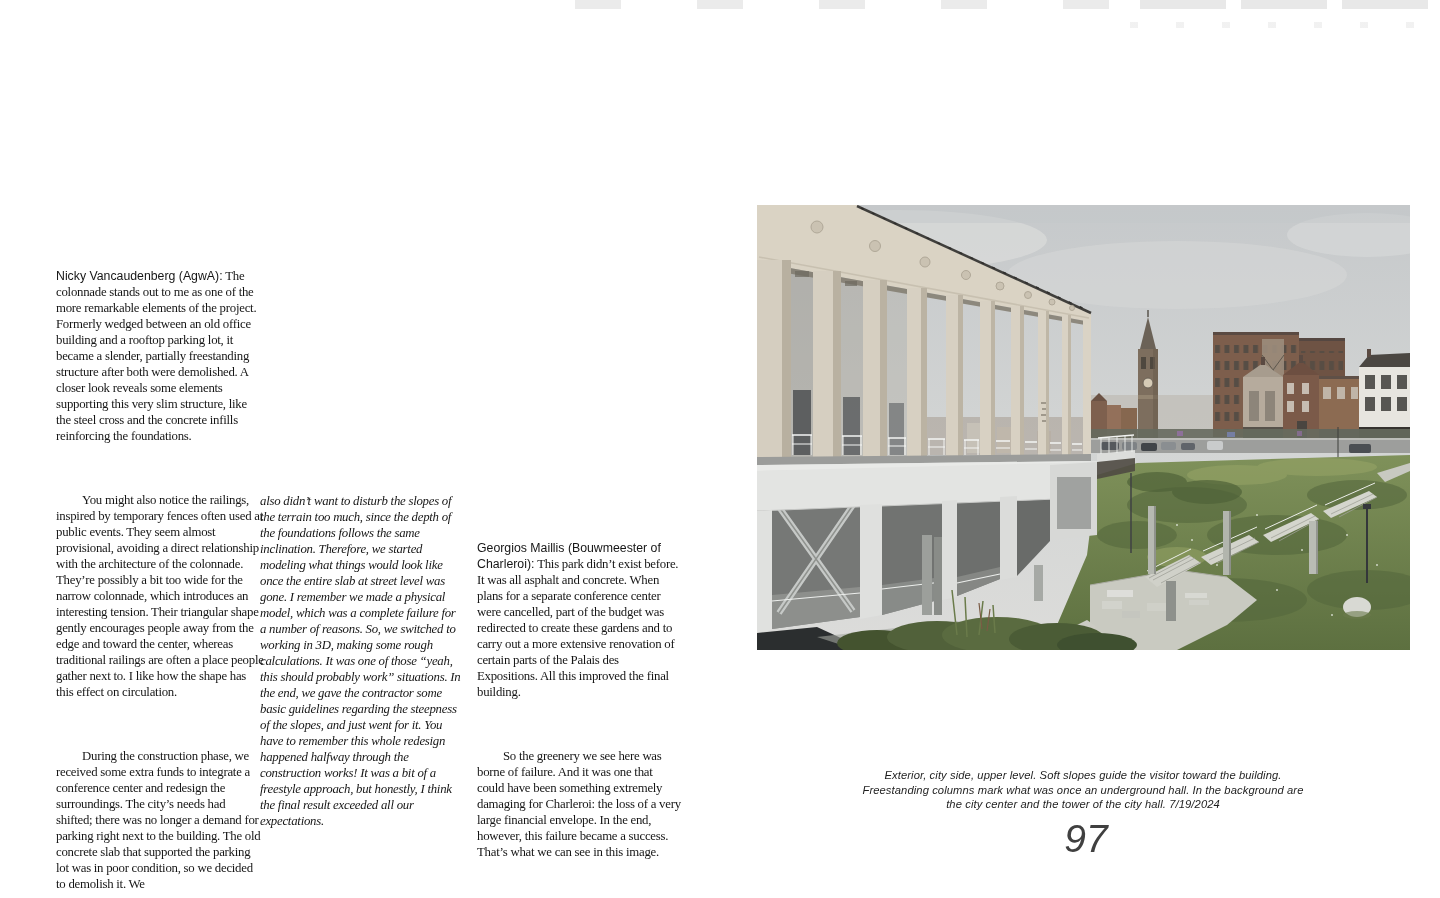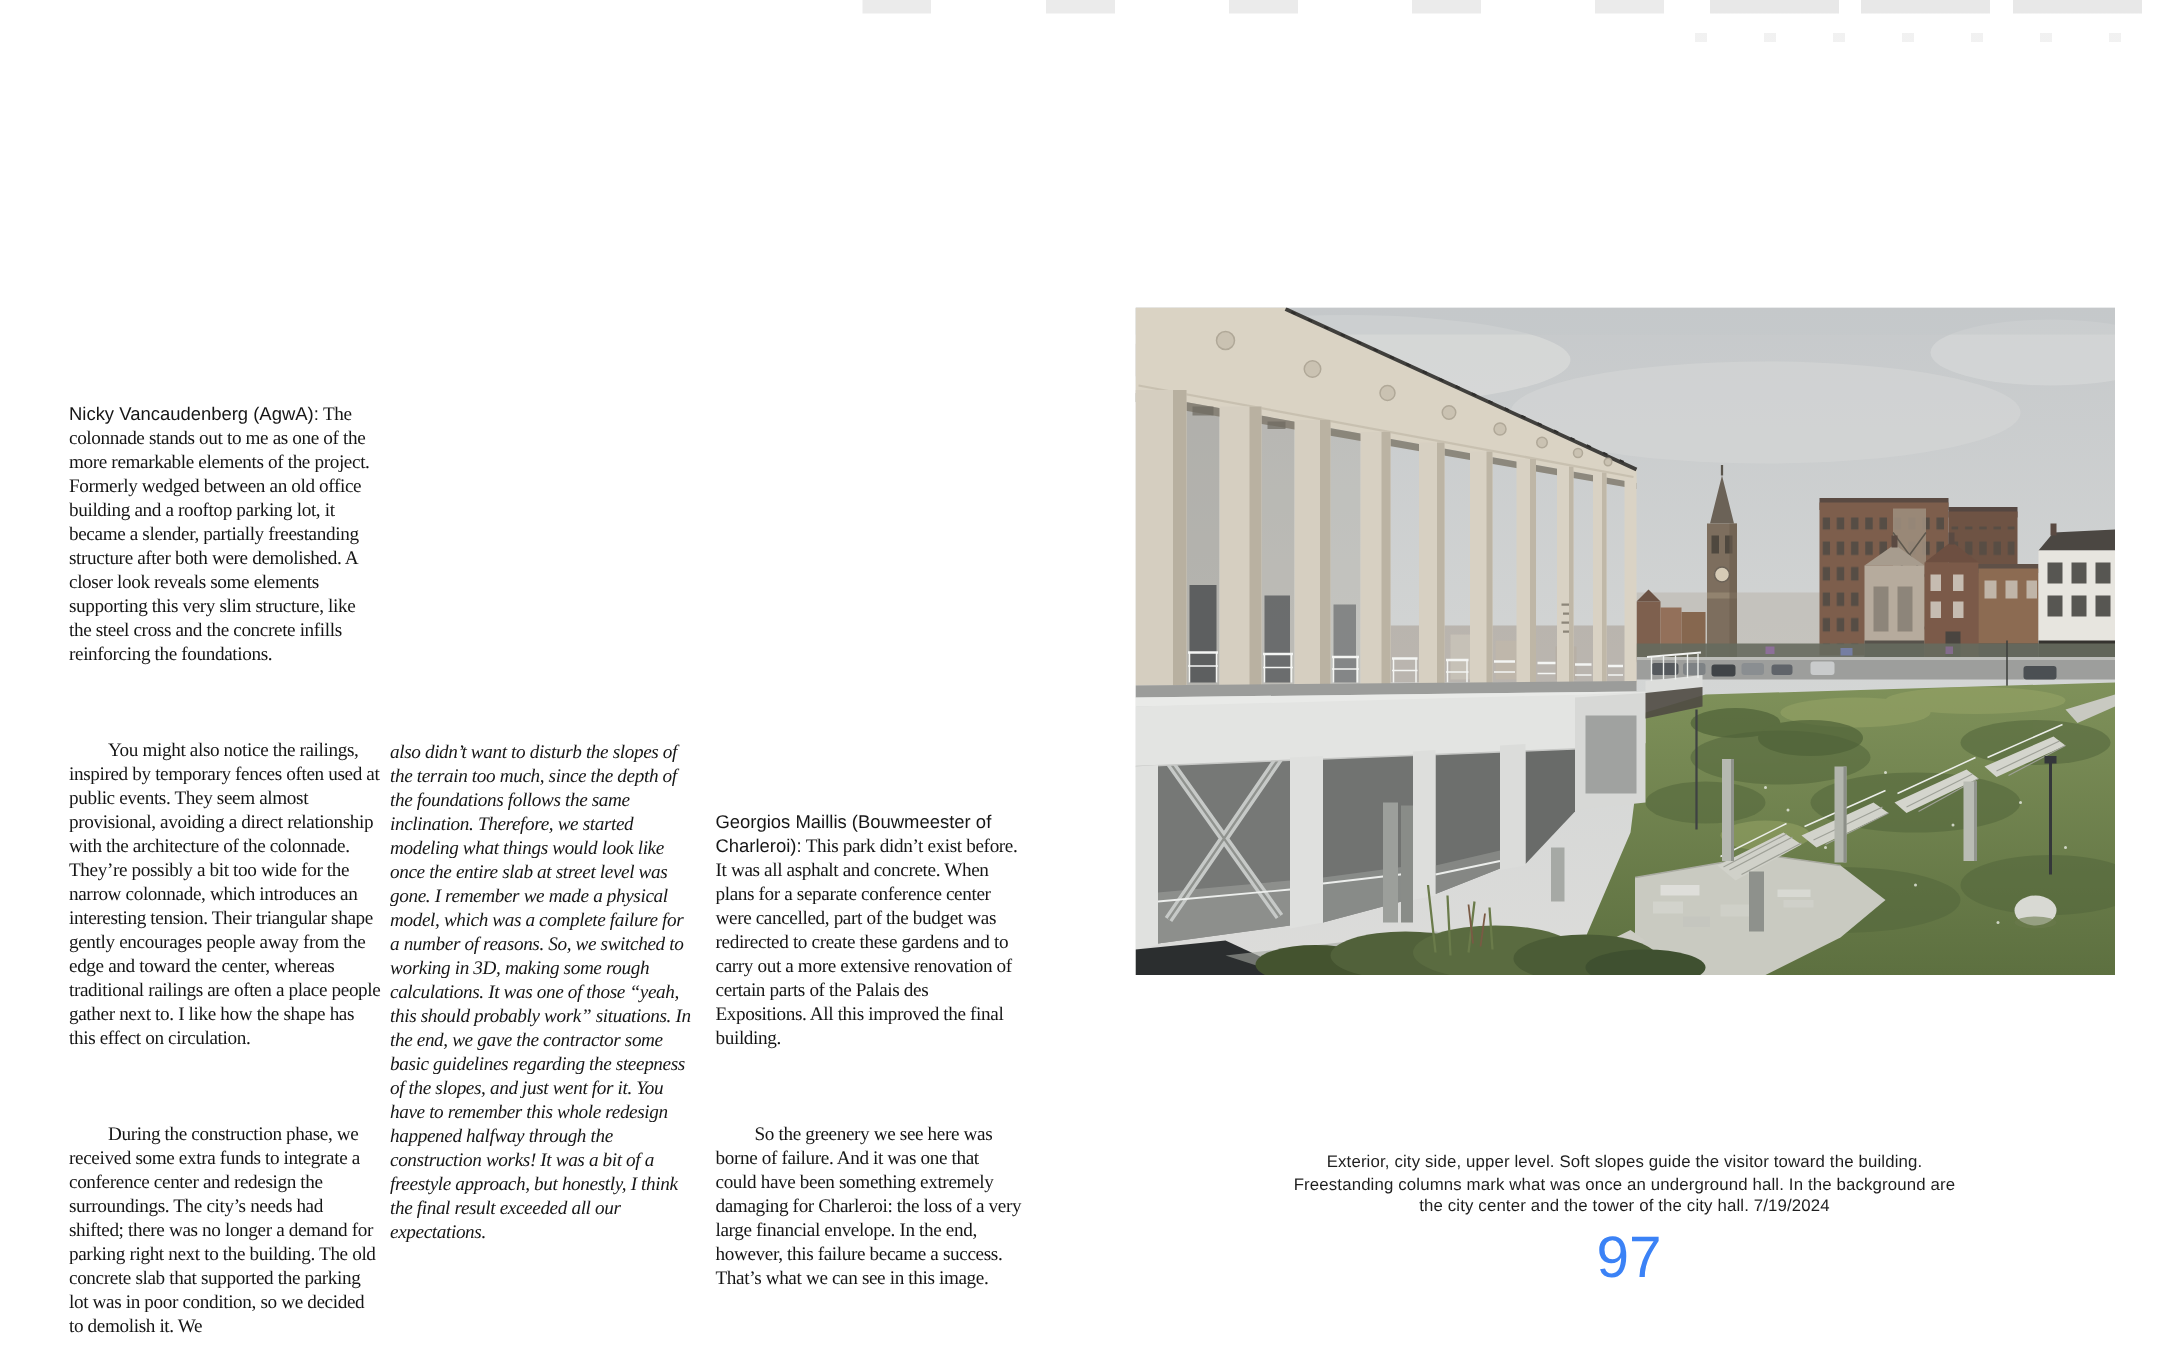--- a/index.html
+++ b/index.html
@@ -14,32 +14,32 @@
   #artifact-row-1b{left:1140px;top:0;width:300px;height:9px;
     background:repeating-linear-gradient(90deg,#e8e8e8 0 86px,#ffffff 86px 101px);}
   #artifact-row-2{left:1130px;top:22px;width:310px;height:6px;opacity:.85;
     background:repeating-linear-gradient(90deg,#efefef 0 8px,#ffffff 8px 46px);}
 
   .col{position:absolute;color:#161616;font-size:12.8px;line-height:16px;
     letter-spacing:-0.25px;text-align:left;}
   .col p{margin:0;}
   .col p.indent{text-indent:26px;margin-top:48px;}
   .speaker{font-family:"Liberation Sans", sans-serif;font-size:12.3px;letter-spacing:0;}
-  #col1{left:46px;top:268px;width:208px;}
+  #col1{left:56px;top:268px;width:208px;}
   #col2{left:260px;top:493px;width:202px;font-style:italic;}
   #col3{left:477px;top:540px;width:204px;}
 
   #photo{position:absolute;left:757px;top:205px;width:653px;height:445px;display:block;}
 
   #caption{position:absolute;left:853px;top:768px;width:460px;
     font-family:"Liberation Sans", sans-serif;font-size:11.2px;line-height:14.5px;
-    color:#1e1e1e;text-align:center;letter-spacing:0.1px;}
+    color:#1e1e1e;text-align:center;letter-spacing:0.1px;font-style:italic;}
   #page-number{position:absolute;left:1036px;top:816px;width:100px;
     font-family:"Liberation Sans", sans-serif;font-size:39px;line-height:46px;
-    color:#3b82f6;text-align:center;}
+    color:#404040;text-align:center;font-style:italic;}
 </style>
 </head>
 <body>
 
 <div id="artifact-row-1a" class="artifact"></div>
 <div id="artifact-row-1b" class="artifact"></div>
 <div id="artifact-row-2" class="artifact"></div>
 
 <div id="col1" class="col">
   <p><span class="speaker">Nicky Vancaudenberg (AgwA):</span> <span>The colonnade stands out to me as one of the more remarkable elements of the project. Formerly wedged between an old office building and a rooftop parking lot, it became a slender, partially freestanding structure after both were demolished. A closer look reveals some elements supporting this very slim structure, like the steel cross and the concrete infills reinforcing the foundations.</span></p>

